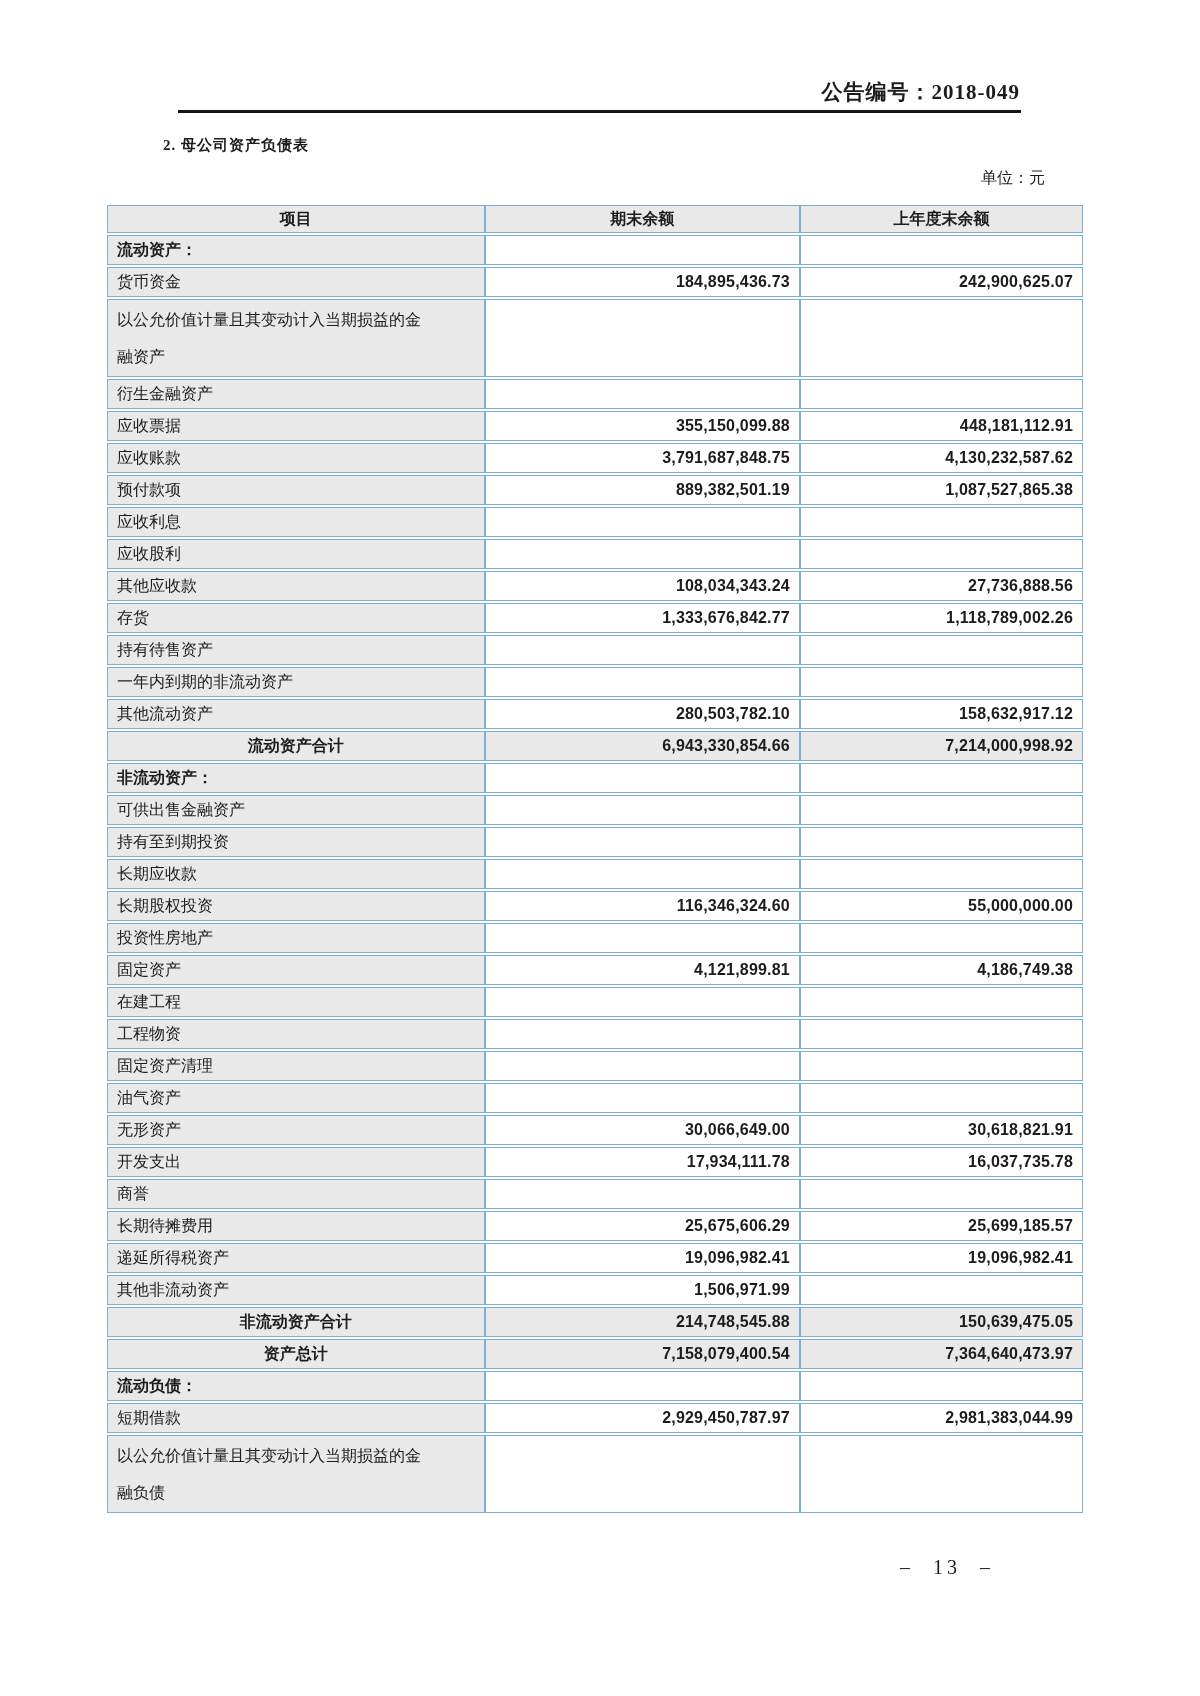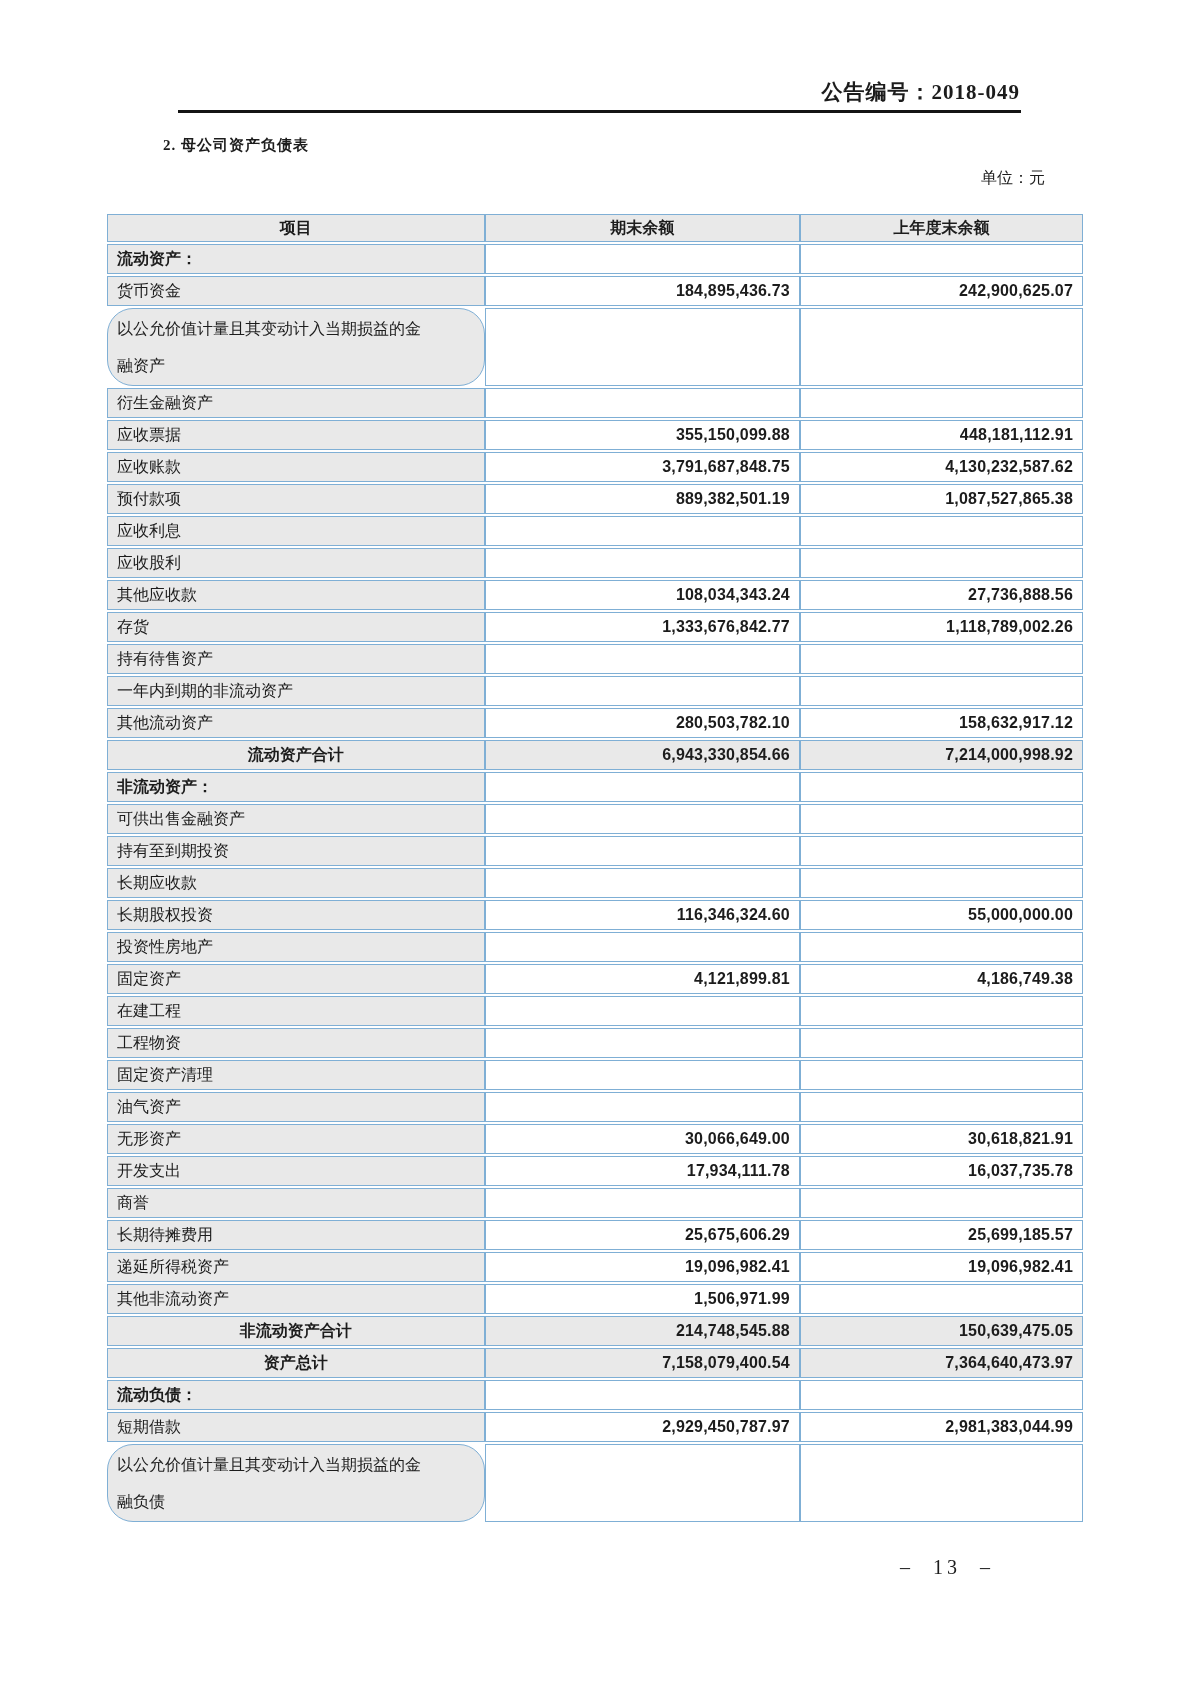--- a/index.html
+++ b/index.html
@@ -27,21 +27,21 @@
   }
   .section-title{
     position:absolute;top:136px;left:163px;
     font-size:15px;font-weight:700;letter-spacing:1px;
   }
   .unit-label{
     position:absolute;top:168px;left:107px;width:938px;
     text-align:right;font-size:16px;
   }
   .table-wrap{
-    position:absolute;top:212px;left:107px;width:976px;
+    position:absolute;top:203px;left:107px;width:976px;
   }
   table.bs{
     width:976px;
     border-collapse:separate;
     border-spacing:0 2px;
     table-layout:fixed;
   }
   table.bs th,table.bs td{
     border:1px solid var(--border-blue);
     font-size:16px;
@@ -66,21 +66,21 @@
     text-align:right;
     font-family:"Liberation Sans","DejaVu Sans",sans-serif;
     font-weight:700;
     font-size:15.5px;
     letter-spacing:0.2px;
   }
   tr.row-section td.c-label{font-weight:700;}
   tr.row-total td{background:var(--cell-gray);}
   tr.row-total td.c-label{text-align:center;font-weight:700;}
   tr.tall td{height:75px;}
-  tr.tall td.c-label{line-height:37px;border-radius:26px;}
+  tr.tall td.c-label{line-height:37px;}
   .page-number{
     position:absolute;top:1556px;left:900px;
     font-size:20px;
     letter-spacing:4px;
     word-spacing:10px;
   }
 </style>
 </head>
 <body>
 

